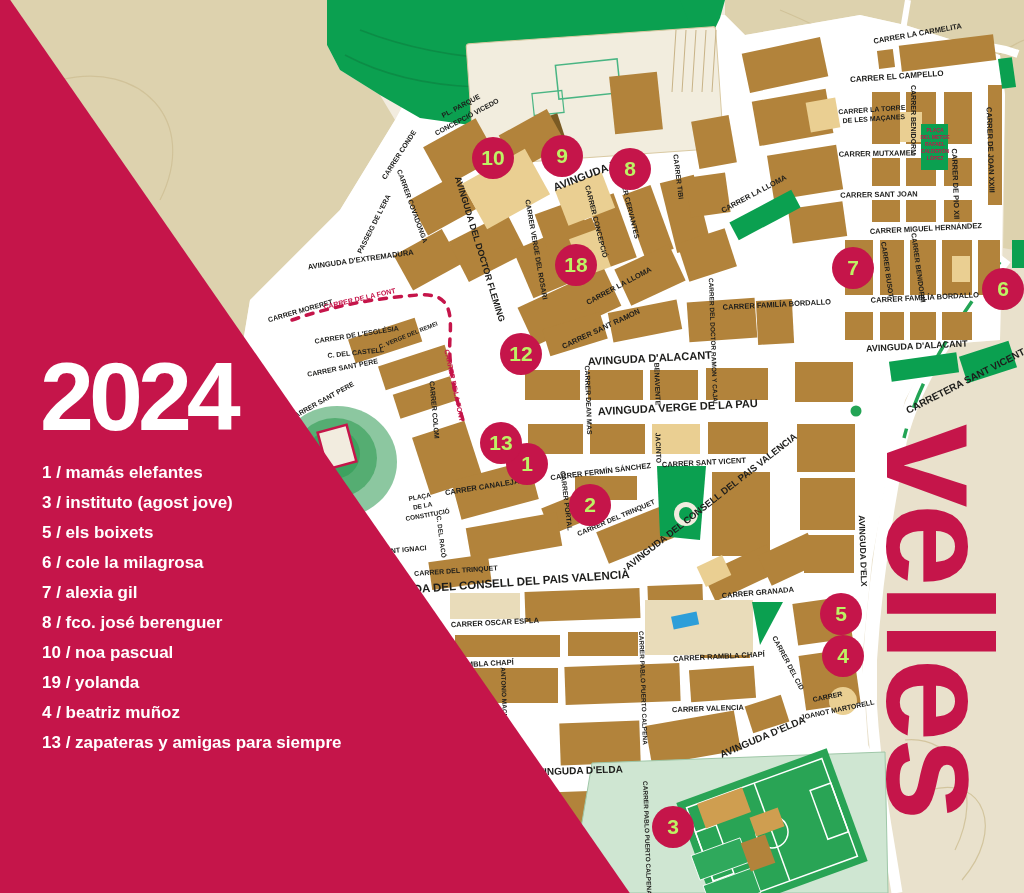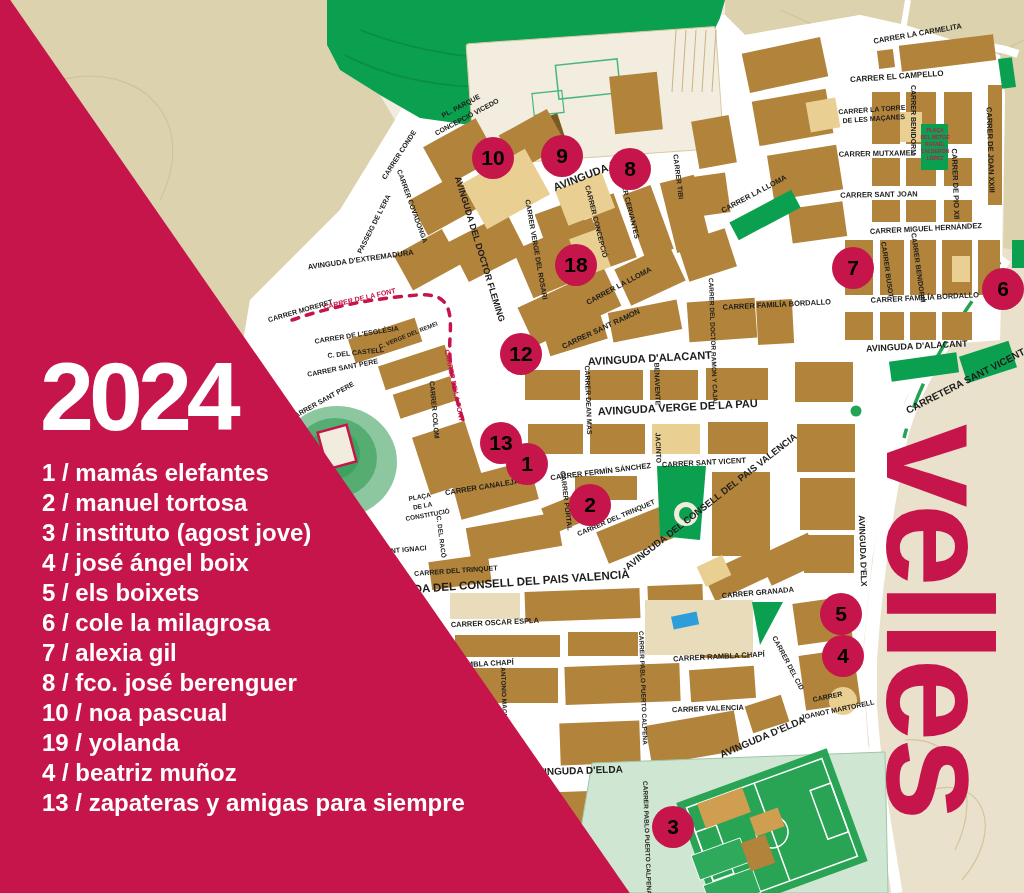--- a/index.html
+++ b/index.html
@@ -6,28 +6,28 @@
   .stage{position:relative;width:1024px;height:893px;overflow:hidden;
          font-family:"Liberation Sans",sans-serif;background:#f2ecdf;}
   .maplayer{position:absolute;inset:0;z-index:1;}
   svg text{font-family:"Liberation Sans",sans-serif;font-weight:700;fill:#1d1d1b;}
   svg text.red{fill:#c5154a;}
   .wordmark{position:absolute;left:1014px;top:424px;width:480px;height:160px;
             transform:rotate(90deg);transform-origin:left top;z-index:2;
             color:#c5154a;font-size:150px;font-weight:800;letter-spacing:-4px;
             line-height:150px;white-space:nowrap;}
   .marker{position:absolute;width:42px;height:42px;border-radius:50%;
-          background:#c5154a;color:#000000;display:flex;align-items:center;
+          background:#c5154a;color:#bef264;display:flex;align-items:center;
           justify-content:center;font-size:21px;font-weight:800;z-index:4;}
   .wedge{position:absolute;inset:0;background:#c5154a;z-index:5;
          clip-path:polygon(0 0,1% 0,61.5% 100%,0 100%);}
   .year{position:absolute;left:40px;top:348px;z-index:6;color:#fff;
         font-size:97px;font-weight:800;letter-spacing:-5px;line-height:1;}
   .legend{position:absolute;left:42px;top:458px;z-index:6;color:#fff;}
-  .legend-item{font-size:24px;font-weight:700;line-height:30px;white-space:nowrap;}
+  .legend-item{font-size:17px;font-weight:700;line-height:30px;white-space:nowrap;}
 </style>
 </head>
 <body>
 
 <div class="stage">
 
   <div class="maplayer">
   <svg width="1024" height="893" viewBox="0 0 1024 893">
 
     <g>
@@ -328,23 +328,21 @@
   <div class="marker" style="left:555px;top:244px;">18</div>
   <div class="marker" style="left:500px;top:333px;">12</div>
   <div class="marker" style="left:480px;top:422px;">13</div>
 
   <div class="wordmark">velles</div>
 
   <div class="wedge"></div>
   <div class="year">2024</div>
   <div class="legend">
     <div class="legend-item">1 / mamás elefantes</div>
-    <div class="legend-item">2 / manuel tortosa</div>
     <div class="legend-item">3 / instituto (agost jove)</div>
-    <div class="legend-item">4 / josé ángel boix</div>
     <div class="legend-item">5 / els boixets</div>
     <div class="legend-item">6 / cole la milagrosa</div>
     <div class="legend-item">7 / alexia gil</div>
     <div class="legend-item">8 / fco. josé berenguer</div>
     <div class="legend-item">10 / noa pascual</div>
     <div class="legend-item">19 / yolanda</div>
     <div class="legend-item">4 / beatriz muñoz</div>
     <div class="legend-item">13 / zapateras y amigas para siempre</div>
   </div>
 

